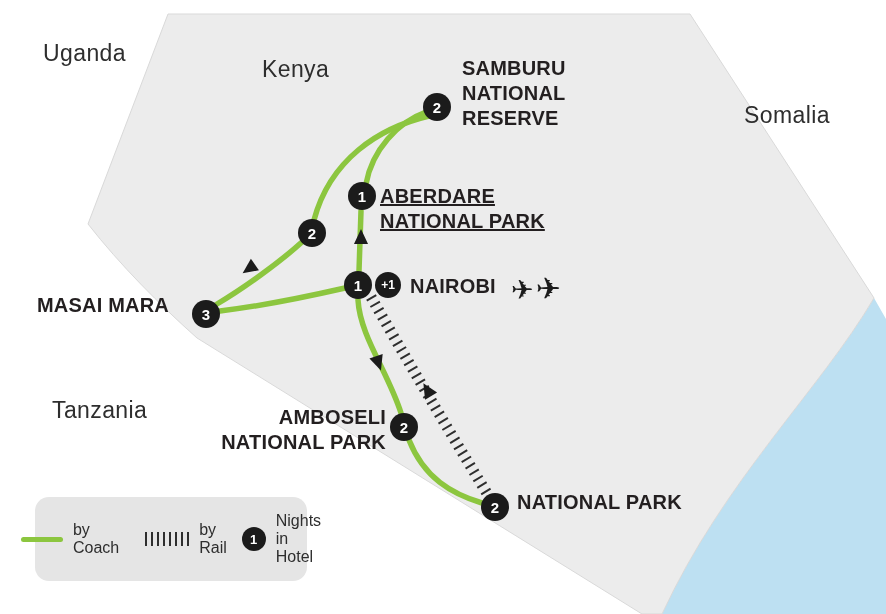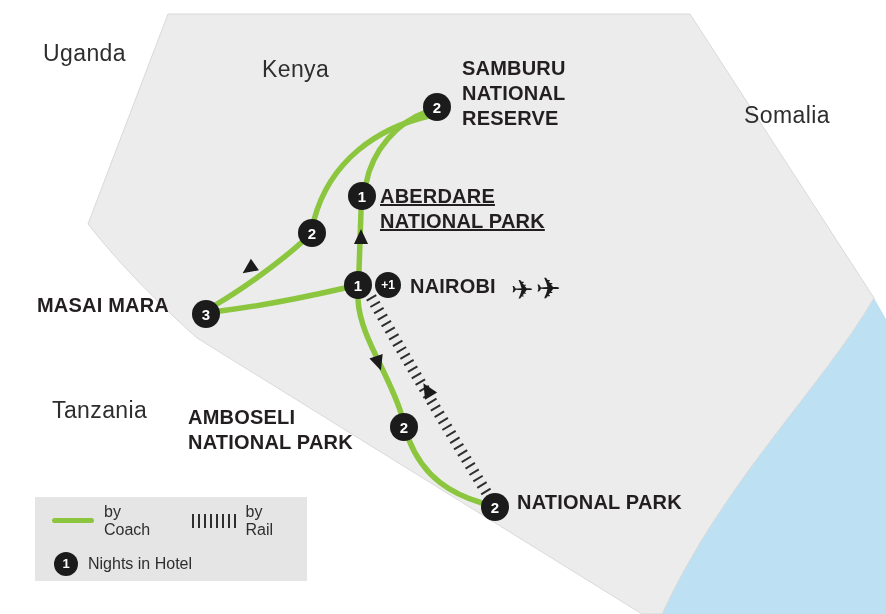--- a/index.html
+++ b/index.html
@@ -16,40 +16,41 @@
   .route-arrow { fill:#1b1b1b; stroke:none; }
 
   .country {
     position:absolute; font-size:23px; font-weight:400;
     color:var(--country-text,#2E2E2E); letter-spacing:.4px; white-space:nowrap;
   }
   .stop-label {
     position:absolute; font-size:20px; font-weight:bold; line-height:25px;
     color:var(--label-text,#231F20); letter-spacing:.2px; white-space:nowrap;
   }
-  .stop-label.align-right { text-align:left; }
+  .stop-label.align-right { text-align:right; }
 
   .marker {
     position:absolute; width:28px; height:28px; border-radius:50%;
     background:var(--marker-bg,#1B1B1B); color:var(--marker-text,#FFFFFF);
     font-size:15px; font-weight:bold;
     display:flex; align-items:center; justify-content:center;
     transform:translate(-50%,-50%);
   }
   .marker.small-text { font-size:12px; width:26px; height:26px; }
 
   .planes { position:absolute; left:511px; top:271px; color:#1b1b1b; white-space:nowrap; }
   .plane-icon { font-size:27px; display:inline-block; }
   .plane-icon + .plane-icon { margin-left:2px; font-size:30px; }
 
   .legend {
     position:absolute; left:35px; top:497px; width:272px; height:84px;
     background:var(--legend-bg,#E5E5E5);
-    display:flex; flex-direction:column; justify-content:center; gap:13px;
+    display:flex; flex-direction:row; justify-content:center; gap:13px;
     padding:0 17px;
+    border-radius:14px;
   }
   .legend-row { display:flex; align-items:center; gap:10px; font-size:16px; color:#2e2e2e; }
   .swatch-coach { width:42px; height:5px; border-radius:3px; background:var(--route-coach,#8CC63F); flex:none; }
   .swatch-rail  {
     width:44px; height:14px; flex:none; margin-left:16px;
     background:repeating-linear-gradient(to right, var(--route-rail,#2E2E2E) 0 2px, transparent 2px 6px);
   }
   .legend-badge {
     width:24px; height:24px; border-radius:50%; flex:none;
     background:var(--marker-bg,#1B1B1B); color:#fff; font-size:13px; font-weight:bold;

